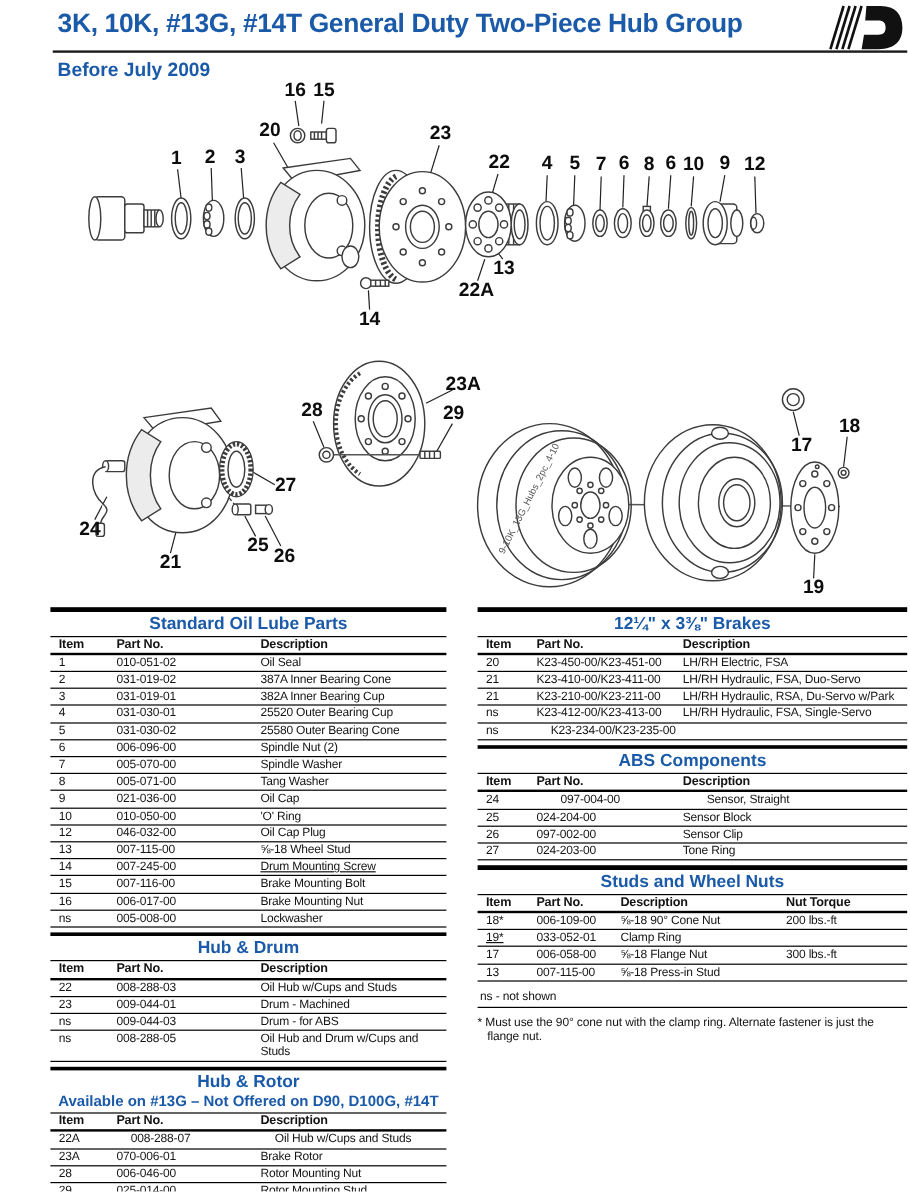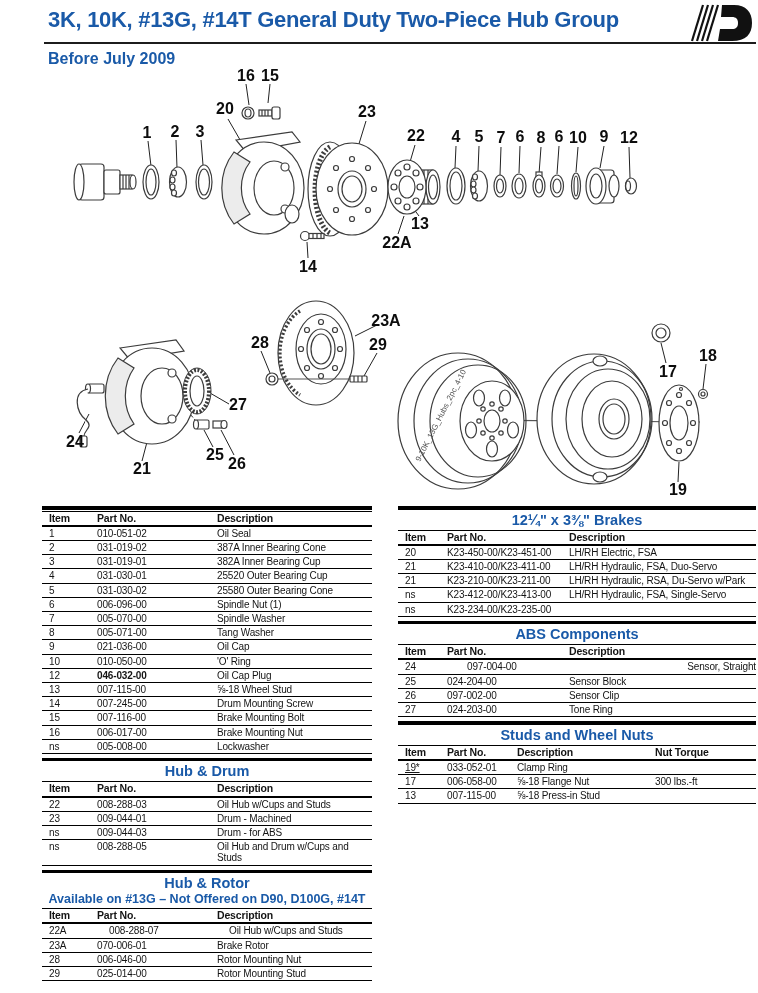--- a/index.html
+++ b/index.html
@@ -354,20 +354,21 @@
       <div class="callout" style="left: 142px; top: 469px;">21</div>
       <div class="callout" style="left: 215px; top: 455px;">25</div>
       <div class="callout" style="left: 237px; top: 464px;">26</div>
       <div class="callout" style="left: 238px; top: 405px;">27</div>
       <div class="callout" style="left: 678px; top: 490px;">19</div>
     </div>
 
   <div class="col col-left">
     <div class="ptable">
         <div class="tbar"></div>
+        <div class="ttitle">Standard Oil Lube Parts</div>
         <div class="trow thead">
           <div class="tcell" style="width: 48px;">Item</div>
           <div class="tcell" style="width: 120px;">Part No.</div>
           <div class="tcell" style="width: 162px;">Description</div>
         </div>
         <div class="trow">
           <div class="tcell" style="width: 48px;">1</div>
           <div class="tcell" style="width: 120px;">010-051-02</div>
           <div class="tcell" style="width: 162px;">Oil Seal</div>
         </div>
@@ -387,21 +388,21 @@
           <div class="tcell" style="width: 162px;">25520 Outer Bearing Cup</div>
         </div>
         <div class="trow">
           <div class="tcell" style="width: 48px;">5</div>
           <div class="tcell" style="width: 120px;">031-030-02</div>
           <div class="tcell" style="width: 162px;">25580 Outer Bearing Cone</div>
         </div>
         <div class="trow">
           <div class="tcell" style="width: 48px;">6</div>
           <div class="tcell" style="width: 120px;">006-096-00</div>
-          <div class="tcell" style="width: 162px;">Spindle Nut (1)</div>
+          <div class="tcell" style="width: 162px;">Spindle Nut (2)</div>
         </div>
         <div class="trow">
           <div class="tcell" style="width: 48px;">7</div>
           <div class="tcell" style="width: 120px;">005-070-00</div>
           <div class="tcell" style="width: 162px;">Spindle Washer</div>
         </div>
         <div class="trow">
           <div class="tcell" style="width: 48px;">8</div>
           <div class="tcell" style="width: 120px;">005-071-00</div>
           <div class="tcell" style="width: 162px;">Tang Washer</div>
@@ -411,32 +412,32 @@
           <div class="tcell" style="width: 120px;">021-036-00</div>
           <div class="tcell" style="width: 162px;">Oil Cap</div>
         </div>
         <div class="trow">
           <div class="tcell" style="width: 48px;">10</div>
           <div class="tcell" style="width: 120px;">010-050-00</div>
           <div class="tcell" style="width: 162px;">'O' Ring</div>
         </div>
         <div class="trow">
           <div class="tcell" style="width: 48px;">12</div>
-          <div class="tcell" style="width: 120px; font-weight: bold;">046-032-00</div>
+          <div class="tcell" style="width: 120px;">046-032-00</div>
           <div class="tcell" style="width: 162px;">Oil Cap Plug</div>
         </div>
         <div class="trow">
           <div class="tcell" style="width: 48px;">13</div>
           <div class="tcell" style="width: 120px;">007-115-00</div>
           <div class="tcell" style="width: 162px;">⅝-18 Wheel Stud</div>
         </div>
         <div class="trow">
           <div class="tcell" style="width: 48px;">14</div>
           <div class="tcell" style="width: 120px;">007-245-00</div>
-          <div class="tcell" style="width: 162px;">Drum Mounting Screw</div>
+          <div class="tcell" style="width: 162px; text-decoration: underline;">Drum Mounting Screw</div>
         </div>
         <div class="trow">
           <div class="tcell" style="width: 48px;">15</div>
           <div class="tcell" style="width: 120px;">007-116-00</div>
           <div class="tcell" style="width: 162px;">Brake Mounting Bolt</div>
         </div>
         <div class="trow">
           <div class="tcell" style="width: 48px;">16</div>
           <div class="tcell" style="width: 120px;">006-017-00</div>
           <div class="tcell" style="width: 162px;">Brake Mounting Nut</div>
@@ -532,35 +533,35 @@
           <div class="tcell" style="width: 122px;">K23-210-00/K23-211-00</div>
           <div class="tcell" style="width: 194px;">LH/RH Hydraulic, RSA, Du-Servo w/Park</div>
         </div>
         <div class="trow">
           <div class="tcell" style="width: 42px;">ns</div>
           <div class="tcell" style="width: 122px;">K23-412-00/K23-413-00</div>
           <div class="tcell" style="width: 194px;">LH/RH Hydraulic, FSA, Single-Servo</div>
         </div>
         <div class="trow">
           <div class="tcell" style="width: 42px;">ns</div>
-          <div class="tcell" style="width: 122px;">K23-234-00/K23-235-00</div>
+          <div class="tcell" style="width: 122px; margin-left: 12px;">K23-234-00/K23-235-00</div>
         </div>
       </div>
     <div class="ptable">
         <div class="tbar"></div>
         <div class="ttitle">ABS Components</div>
         <div class="trow thead">
           <div class="tcell" style="width: 42px;">Item</div>
           <div class="tcell" style="width: 122px;">Part No.</div>
           <div class="tcell" style="width: 194px;">Description</div>
         </div>
         <div class="trow">
           <div class="tcell" style="width: 42px;">24</div>
           <div class="tcell" style="width: 122px; margin-left: 20px;">097-004-00</div>
-          <div class="tcell" style="width: 194px; text-align: right;">Sensor, Straight</div>
+          <div class="tcell" style="width: 194px;">Sensor, Straight</div>
         </div>
         <div class="trow">
           <div class="tcell" style="width: 42px;">25</div>
           <div class="tcell" style="width: 122px;">024-204-00</div>
           <div class="tcell" style="width: 194px;">Sensor Block</div>
         </div>
         <div class="trow">
           <div class="tcell" style="width: 42px;">26</div>
           <div class="tcell" style="width: 122px;">097-002-00</div>
           <div class="tcell" style="width: 194px;">Sensor Clip</div>
@@ -574,33 +575,41 @@
     <div class="ptable">
         <div class="tbar"></div>
         <div class="ttitle">Studs and Wheel Nuts</div>
         <div class="trow thead">
           <div class="tcell" style="width: 42px;">Item</div>
           <div class="tcell" style="width: 70px;">Part No.</div>
           <div class="tcell" style="width: 138px;">Description</div>
           <div class="tcell" style="width: 108px;">Nut Torque</div>
         </div>
         <div class="trow">
+          <div class="tcell" style="width: 42px;">18*</div>
+          <div class="tcell" style="width: 70px;">006-109-00</div>
+          <div class="tcell" style="width: 138px;">⅝-18 90° Cone Nut</div>
+          <div class="tcell" style="width: 108px;">200 lbs.-ft</div>
+        </div>
+        <div class="trow">
           <div class="tcell" style="width: 42px; text-decoration: underline;">19*</div>
           <div class="tcell" style="width: 70px;">033-052-01</div>
           <div class="tcell" style="width: 138px;">Clamp Ring</div>
           <div class="tcell" style="width: 108px;"></div>
         </div>
         <div class="trow">
           <div class="tcell" style="width: 42px;">17</div>
           <div class="tcell" style="width: 70px;">006-058-00</div>
           <div class="tcell" style="width: 138px;">⅝-18 Flange Nut</div>
           <div class="tcell" style="width: 108px;">300 lbs.-ft</div>
         </div>
         <div class="trow">
           <div class="tcell" style="width: 42px;">13</div>
           <div class="tcell" style="width: 70px;">007-115-00</div>
           <div class="tcell" style="width: 138px;">⅝-18 Press-in Stud</div>
           <div class="tcell" style="width: 108px;"></div>
         </div>
       </div>
+    <div class="note-ns">ns - not shown</div>
+    <div class="footnote">* Must use the 90° cone nut with the clamp ring. Alternate fastener is just the flange nut.</div>
   </div>
 
 </div>
 
 </body></html>

